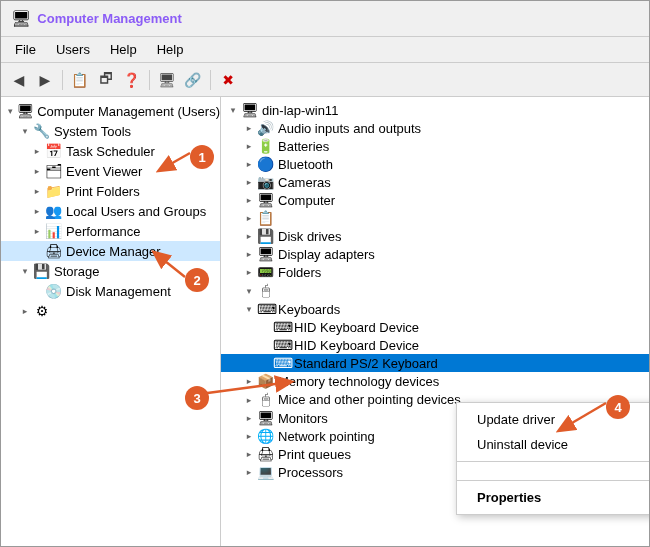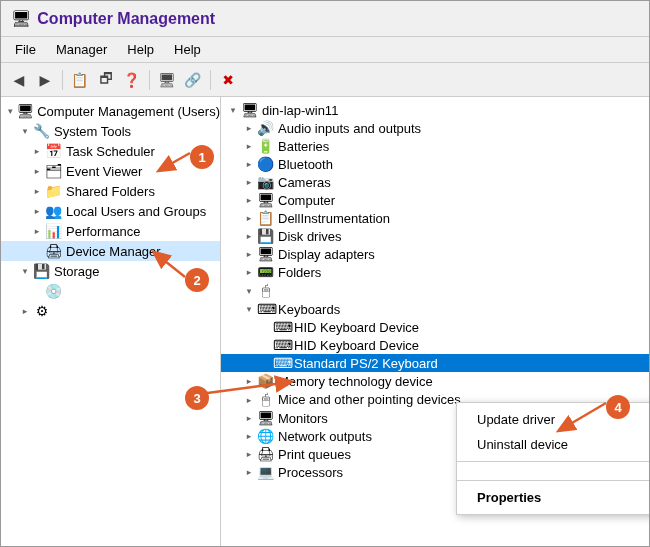--- a/index.html
+++ b/index.html
@@ -26,23 +26,23 @@
       display: flex;
       align-items: center;
       gap: 6px;
       border-bottom: 1px solid #ccc;
       min-height: 36px;
     }
     .title-bar-icon {
       font-size: 16px;
     }
     .title-bar-text {
-      font-size: 16px;
+      font-size: 13px;
       font-weight: 600;
-      color: #4c1d95;
+      color: #8b5cf6;
     }
     
     .menu-bar {
       display: flex;
       background: #f0f0f0;
       border-bottom: 1px solid #ccc;
       padding: 2px 4px;
     }
     .menu-item {
       padding: 3px 10px;
@@ -135,21 +135,21 @@
       align-items: center;
       padding: 1px 0;
       cursor: pointer;
       white-space: nowrap;
     }
     .device-tree-item.highlighted {
       background: #0078d4;
       color: #fff;
     }
     .device-tree-item.highlighted .tree-label {
-      color: #ffffff;
+      color: #000000;
     }
     
     .context-menu {
       position: absolute;
       top: 305px;
       left: 235px;
       background: #fff;
       border: 1px solid #ccc;
       box-shadow: 2px 2px 8px rgba(0,0,0,0.25);
       z-index: 100;
@@ -200,21 +200,21 @@
 
 <div class="window">
 
   <div class="title-bar">
     <span class="title-bar-icon">🖥</span>
     <span class="title-bar-text">Computer Management</span>
   </div>
 
   <div class="menu-bar">
     <div class="menu-item">File</div>
-    <div class="menu-item">Manager</div>
+    <div class="menu-item">Users</div>
     <div class="menu-item">Help</div>
     <div class="menu-item">Help</div>
   </div>
 
   <div class="toolbar">
     <div class="toolbar-btn">◀</div>
     <div class="toolbar-btn">▶</div>
     <div class="toolbar-separator"></div>
     <div class="toolbar-btn">📋</div>
     <div class="toolbar-btn">🗗</div>
@@ -255,21 +255,21 @@
         <span class="tree-indent" style="width:28px"></span>
         <span class="tree-expander">▸</span>
         <span class="tree-icon">🗂</span>
         <span class="tree-label">Event Viewer</span>
       </div>
 
       <div class="tree-item">
         <span class="tree-indent" style="width:28px"></span>
         <span class="tree-expander">▸</span>
         <span class="tree-icon">📁</span>
-        <span class="tree-label">Shared Folders</span>
+        <span class="tree-label">Print Folders</span>
       </div>
 
       <div class="tree-item">
         <span class="tree-indent" style="width:28px"></span>
         <span class="tree-expander">▸</span>
         <span class="tree-icon">👥</span>
         <span class="tree-label">Local Users and Groups</span>
       </div>
 
       <div class="tree-item">
@@ -290,20 +290,21 @@
         <span class="tree-indent" style="width:16px"></span>
         <span class="tree-expander">▾</span>
         <span class="tree-icon">💾</span>
         <span class="tree-label">Storage</span>
       </div>
 
       <div class="tree-item">
         <span class="tree-indent" style="width:28px"></span>
         <span class="tree-expander"> </span>
         <span class="tree-icon">💿</span>
+        <span class="tree-label">Disk Management</span>
       </div>
 
       <div class="tree-item">
         <span class="tree-indent" style="width:16px"></span>
         <span class="tree-expander">▸</span>
         <span class="tree-icon">⚙</span>
       </div>
 
     </div>
 
@@ -348,21 +349,20 @@
         <span class="tree-indent" style="width:20px"></span>
         <span class="tree-expander">▸</span>
         <span class="tree-icon">🖥</span>
         <span class="tree-label">Computer</span>
       </div>
 
       <div class="device-tree-item">
         <span class="tree-indent" style="width:20px"></span>
         <span class="tree-expander">▸</span>
         <span class="tree-icon">📋</span>
-        <span class="tree-label">DellInstrumentation</span>
       </div>
 
       <div class="device-tree-item">
         <span class="tree-indent" style="width:20px"></span>
         <span class="tree-expander">▸</span>
         <span class="tree-icon">💾</span>
         <span class="tree-label">Disk drives</span>
       </div>
 
       <div class="device-tree-item">
@@ -410,42 +410,42 @@
         <span class="tree-indent" style="width:36px"></span>
         <span class="tree-expander"> </span>
         <span class="tree-icon">⌨</span>
         <span class="tree-label">Standard PS/2 Keyboard</span>
       </div>
 
       <div class="device-tree-item">
         <span class="tree-indent" style="width:20px"></span>
         <span class="tree-expander">▸</span>
         <span class="tree-icon">📦</span>
-        <span class="tree-label">Memory technology device</span>
+        <span class="tree-label">Memory technology devices</span>
       </div>
 
       <div class="device-tree-item">
         <span class="tree-indent" style="width:20px"></span>
         <span class="tree-expander">▸</span>
         <span class="tree-icon">🖱</span>
         <span class="tree-label">Mice and other pointing devices</span>
       </div>
 
       <div class="device-tree-item">
         <span class="tree-indent" style="width:20px"></span>
         <span class="tree-expander">▸</span>
         <span class="tree-icon">🖥</span>
         <span class="tree-label">Monitors</span>
       </div>
 
       <div class="device-tree-item">
         <span class="tree-indent" style="width:20px"></span>
         <span class="tree-expander">▸</span>
         <span class="tree-icon">🌐</span>
-        <span class="tree-label">Network outputs</span>
+        <span class="tree-label">Network pointing</span>
       </div>
 
       <div class="device-tree-item">
         <span class="tree-indent" style="width:20px"></span>
         <span class="tree-expander">▸</span>
         <span class="tree-icon">🖨</span>
         <span class="tree-label">Print queues</span>
       </div>
 
       <div class="device-tree-item">

